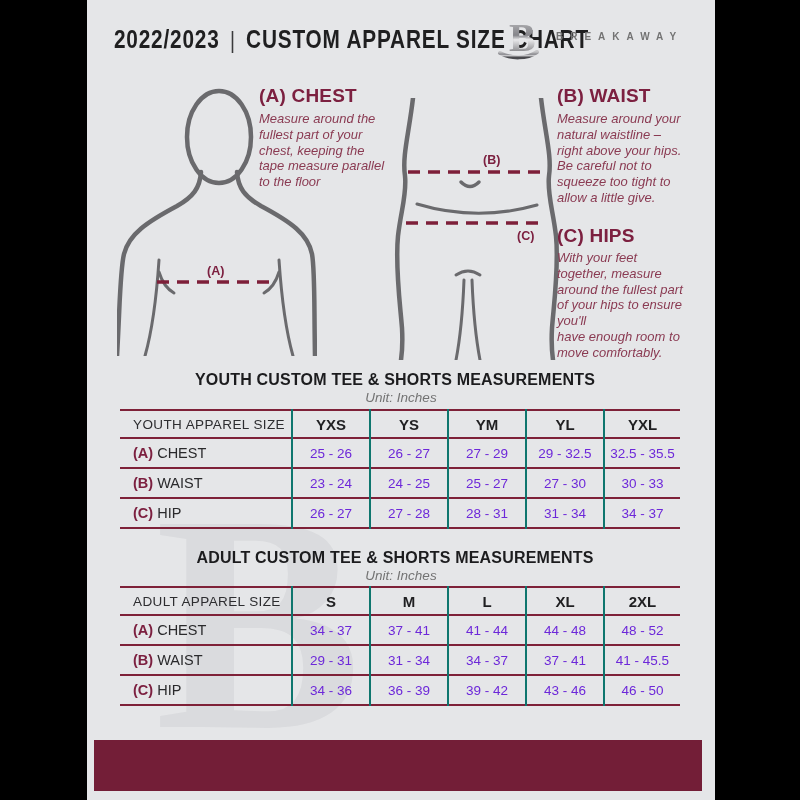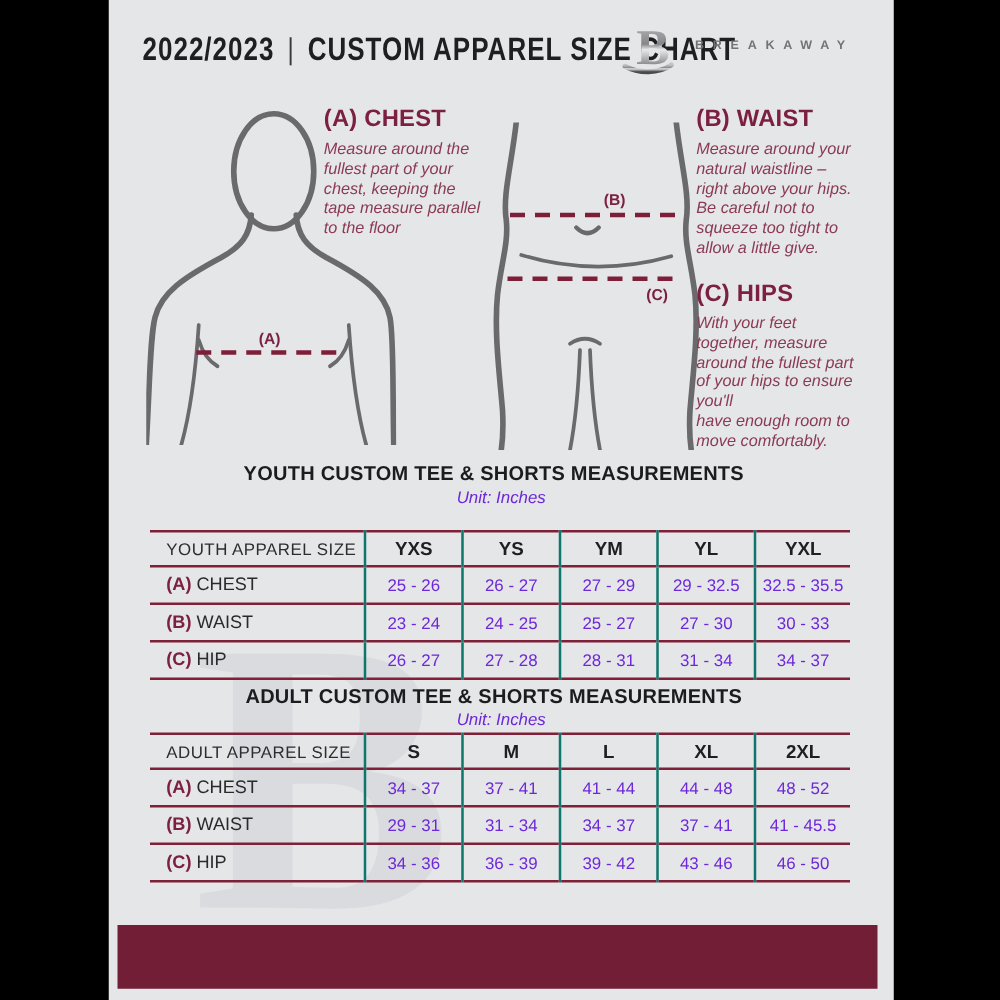--- a/index.html
+++ b/index.html
@@ -20,21 +20,21 @@
   .guide-heading { position:absolute; font-size:19px; font-weight:bold; color:#7c2040; letter-spacing:0.2px; }
   .guide-desc { position:absolute; font-size:13px; line-height:15.8px; font-style:italic;
     color:#8a3a52; white-space:pre-line; }
   .fig { position:absolute; }
   .fig-label { position:absolute; font-size:12.5px; font-weight:bold; color:#7c2040; }
 
   
   .section-title { position:absolute; left:0; width:616px; text-align:center; font-size:16px;
     font-weight:bold; color:#1c1c1e; letter-spacing:0.2px; z-index:3; }
   .section-unit { position:absolute; left:0; width:628px; text-align:center; font-size:13.5px;
-    font-style:italic; color:#6d28d9; z-index:3; }
+    font-style:italic; color:#737373; z-index:3; }
 
   
   table.size-table { position:absolute; left:33px; width:560px; border-collapse:collapse;
     table-layout:fixed; z-index:2; }
   .size-table tr { border-top:2px solid #7e2138; border-bottom:2px solid #7e2138; }
   .size-table td + td, .size-table th + th { border-left:2px solid #0f766e; }
   .size-table th { height:28px; vertical-align:middle; }
   .size-table td { height:30px; vertical-align:middle; }
   th.col-label { text-align:left; padding-left:13px; font-weight:400; font-size:13.5px;
     color:#2d2d30; letter-spacing:0.4px; }
@@ -128,21 +128,21 @@
 of your hips to ensure
 you'll
 have enough room to
 move comfortably.</div>
 
     <div class="watermark">B</div>
 
     <div class="section-title" style="top:371px;">YOUTH CUSTOM TEE &amp; SHORTS MEASUREMENTS</div>
     <div class="section-unit" style="top:390px;">Unit: Inches</div>
 
-    <table class="size-table" style="top:424px;">
+    <table class="size-table" style="top:409px;">
       <colgroup>
           <col style="width:172px">
           <col style="width:78px">
           <col style="width:78px">
           <col style="width:78px">
           <col style="width:78px">
           <col style="width:76px">
         </colgroup>
       <tbody>
           <tr>

